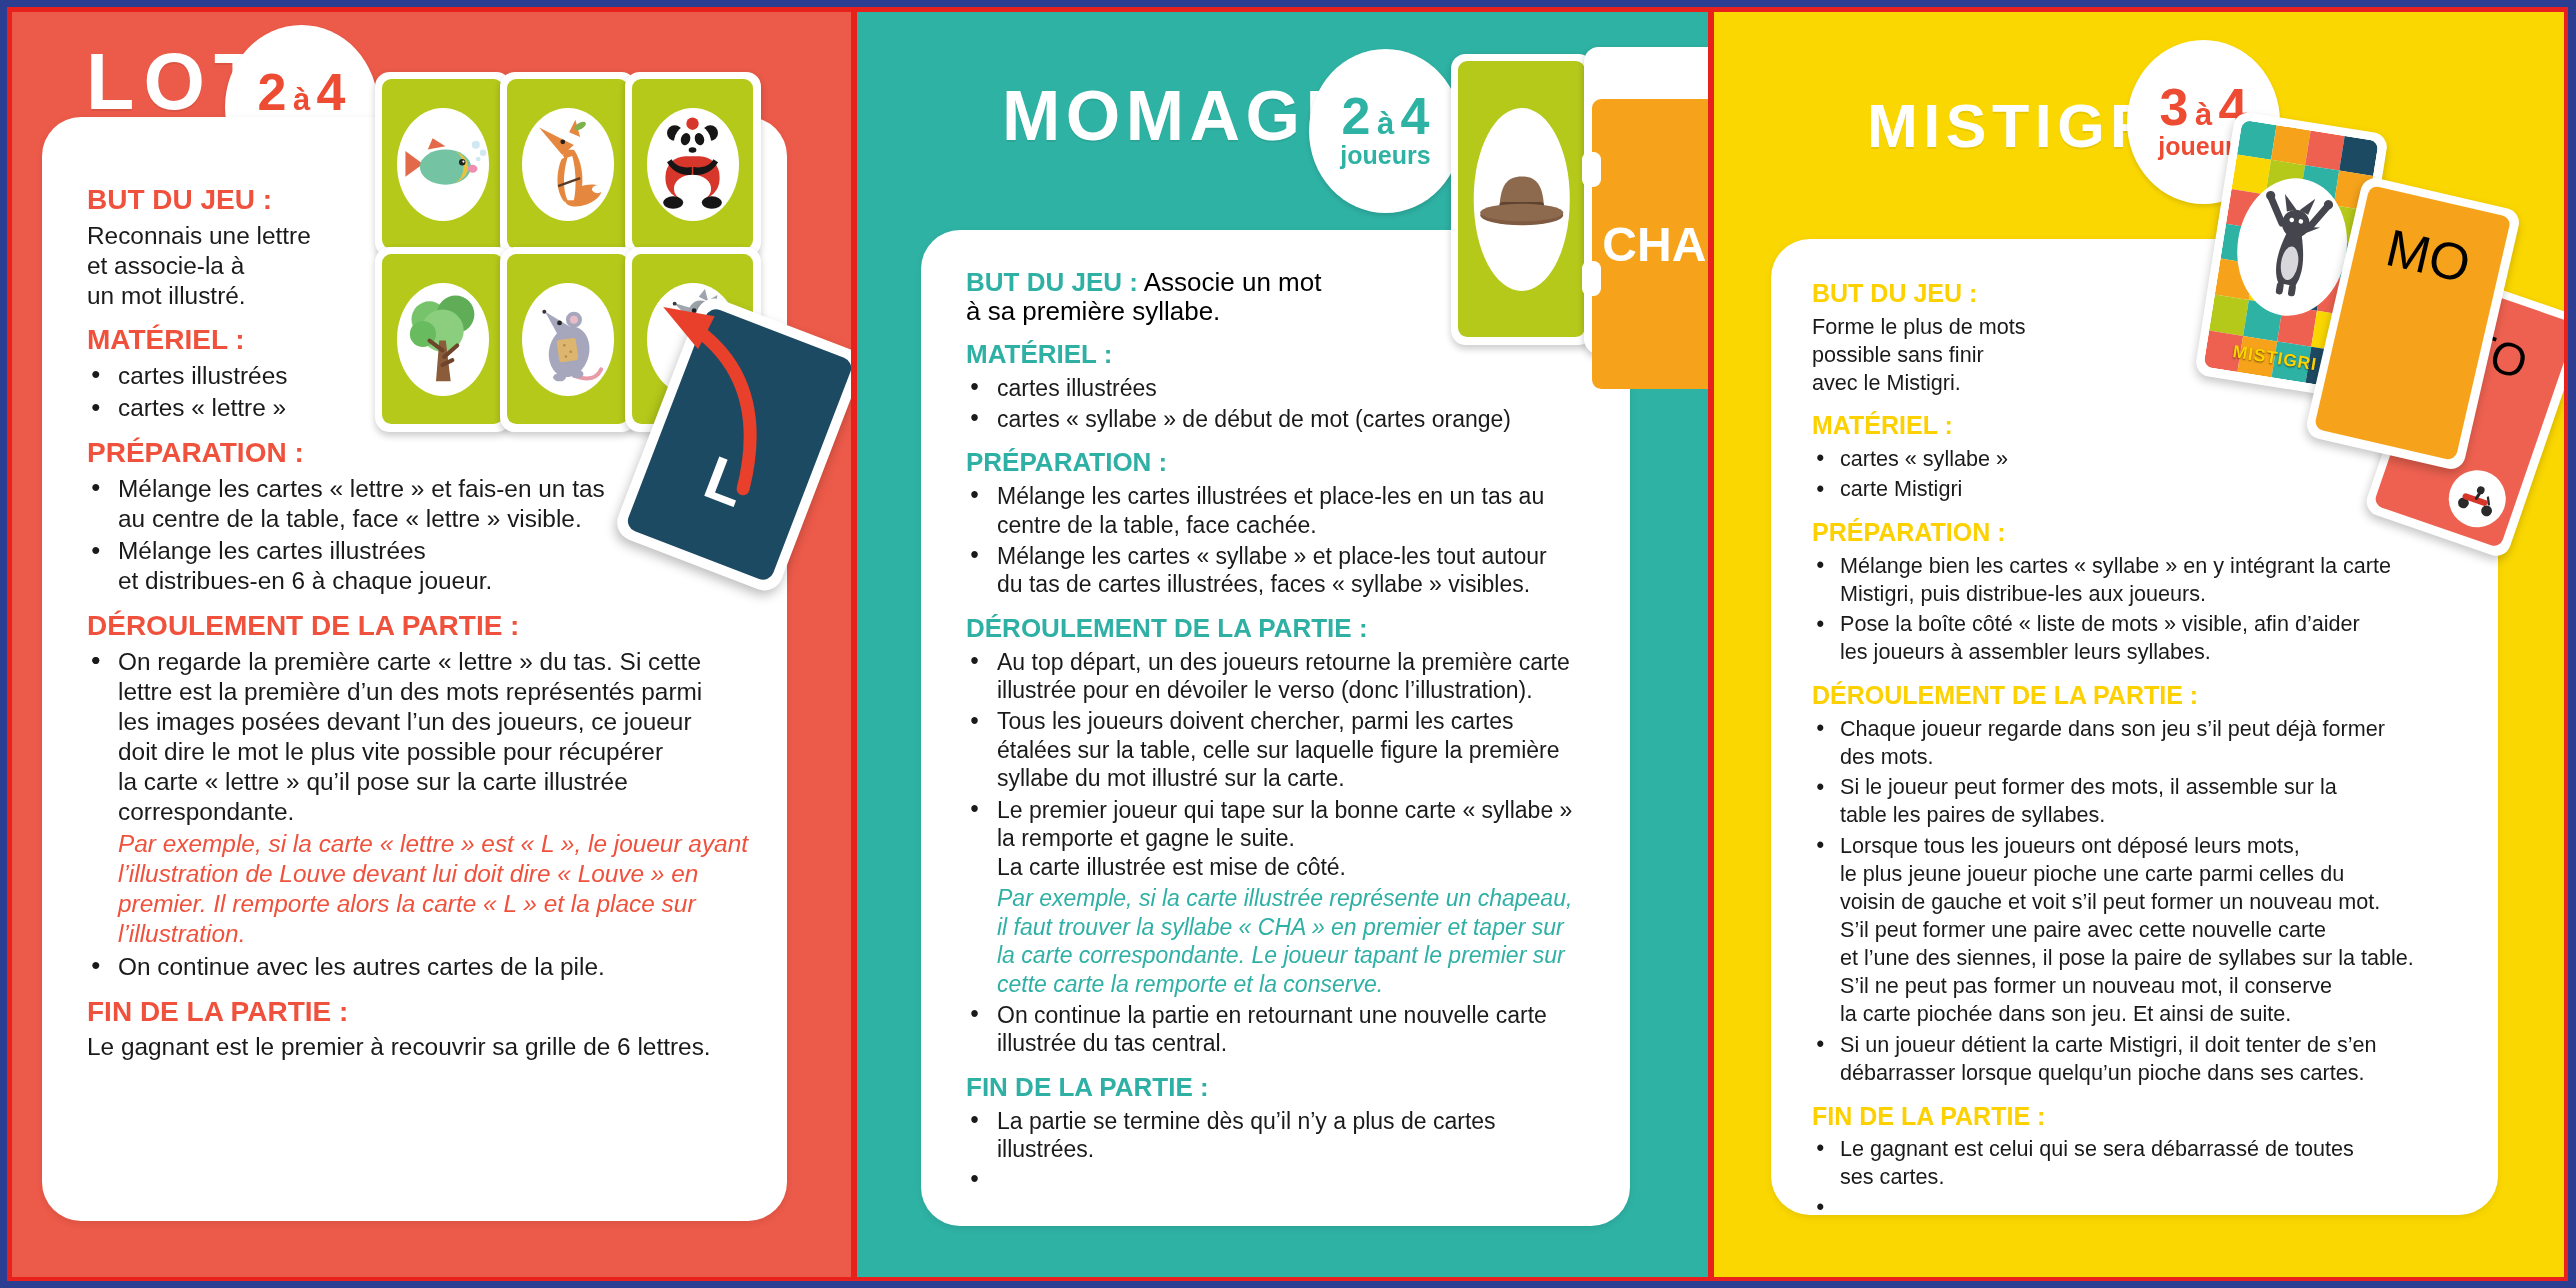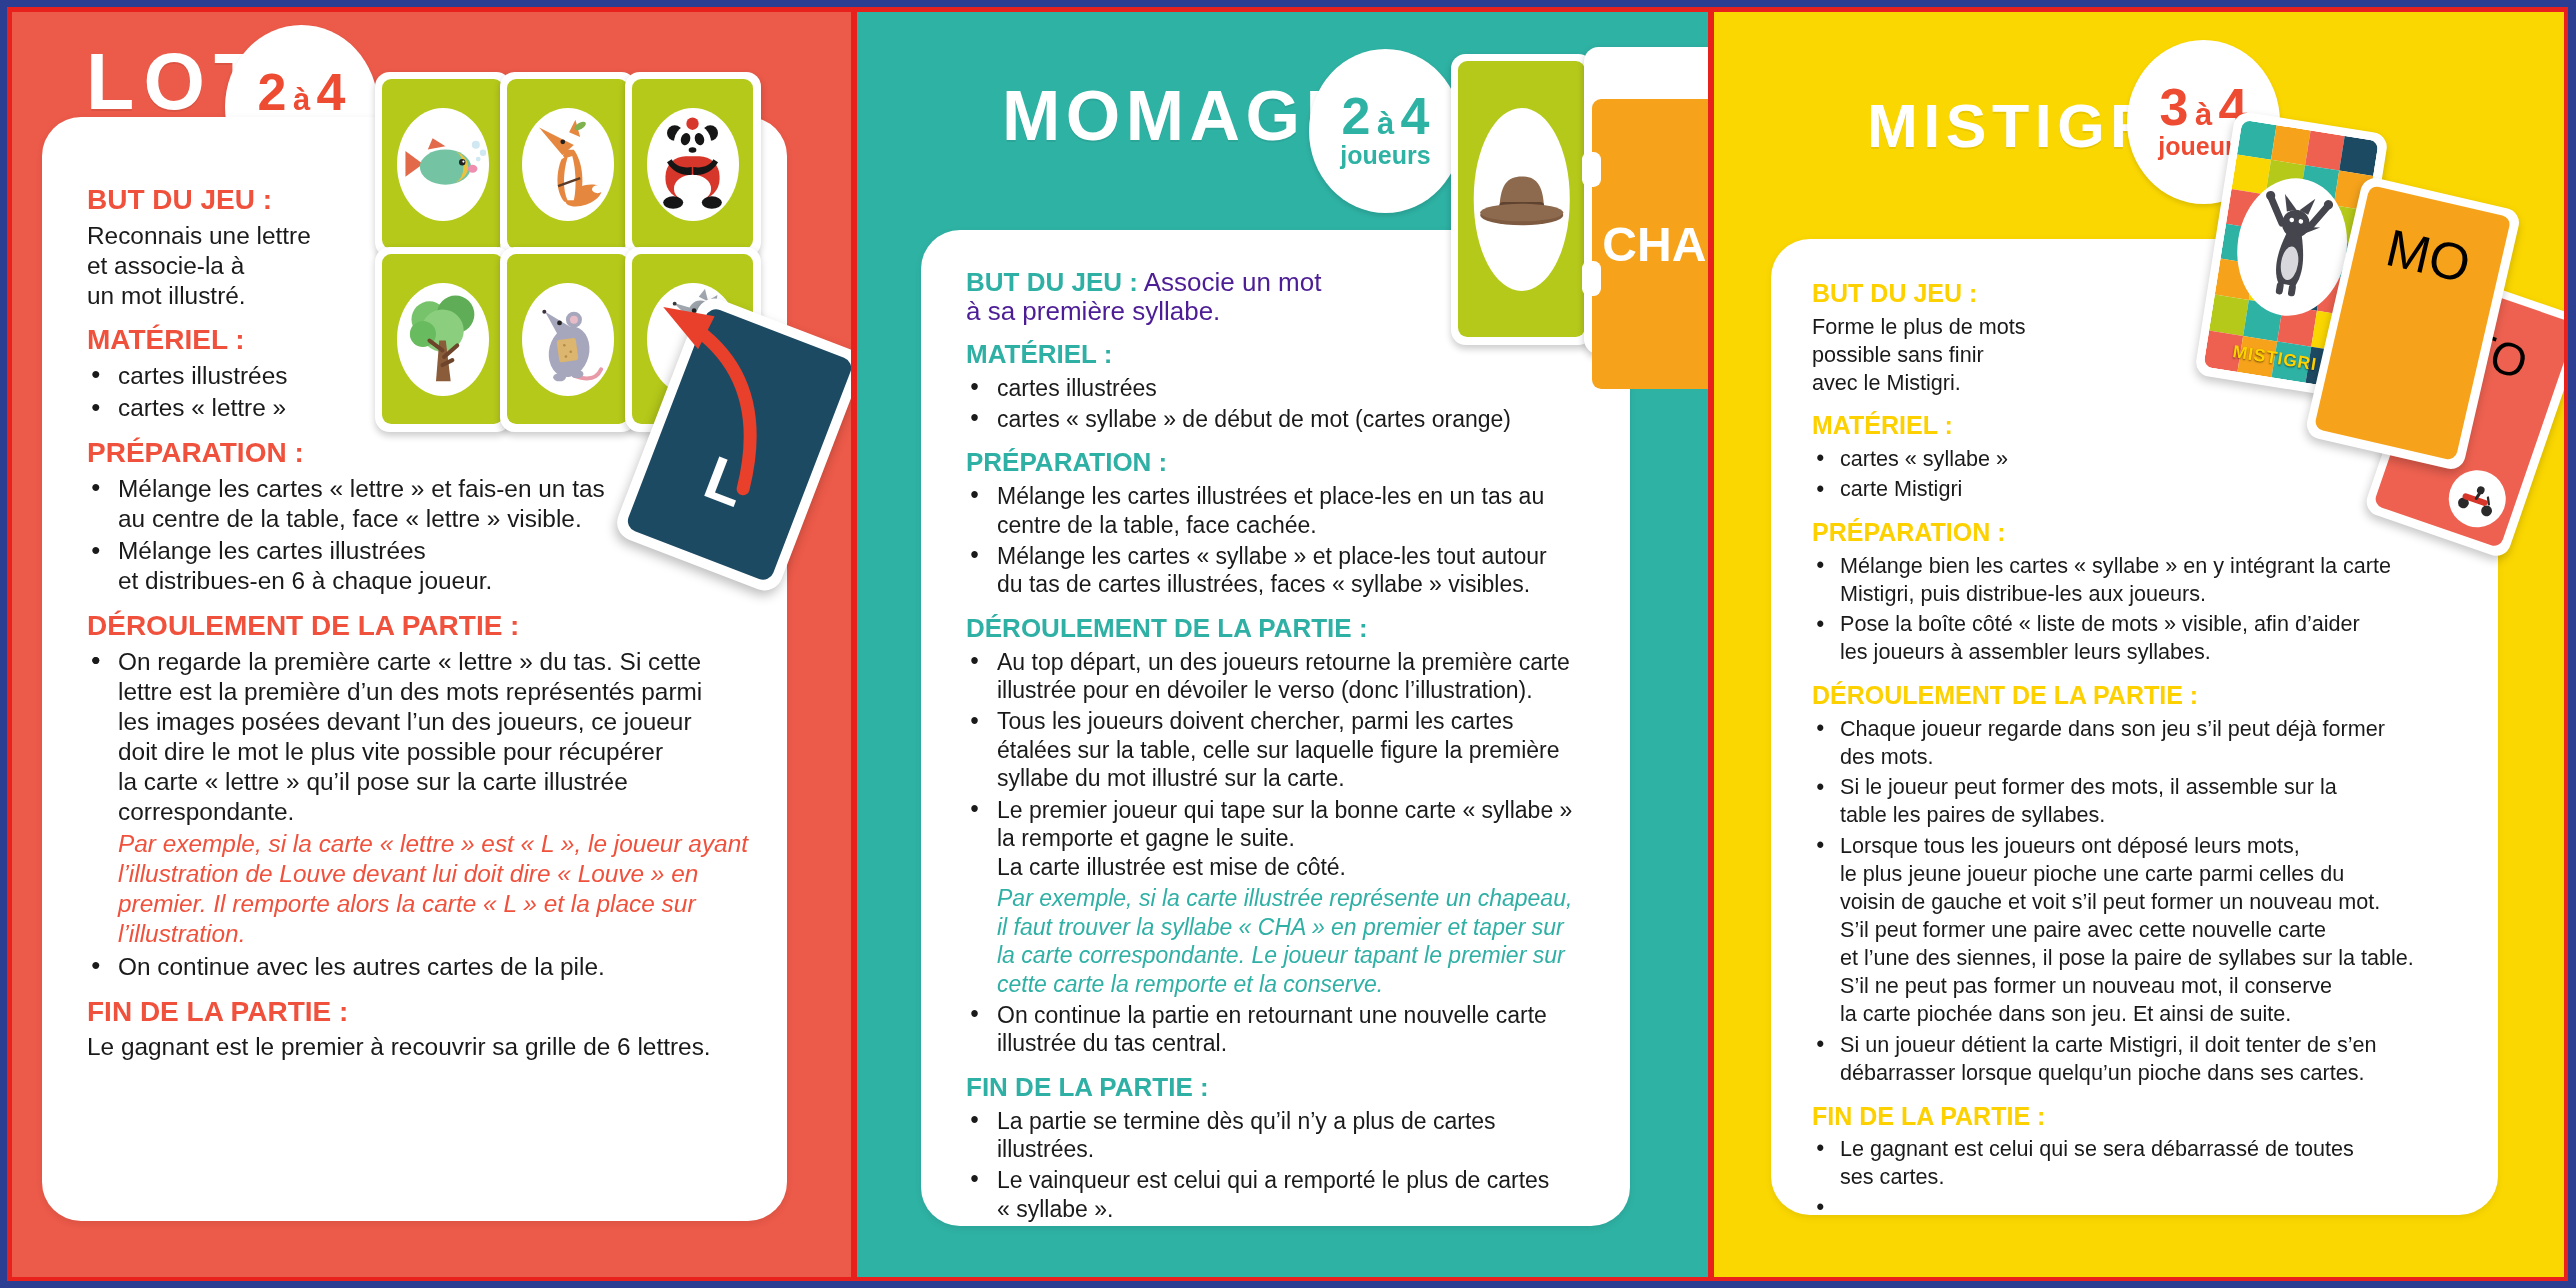--- a/index.html
+++ b/index.html
@@ -37,21 +37,21 @@
   .c-loto{left:75px;top:173px;width:683px;font-size:24.4px;line-height:30px;}
   .c-momagic{left:109px;top:256px;width:652px;font-size:23px;line-height:28.5px;}
   .c-mistigri{left:98px;top:267px;width:674px;font-size:21.6px;line-height:28px;}
 
   .section{margin-top:14.7px;}
   .section:first-child{margin-top:0;}
   .heading{font-weight:bold;margin-bottom:5.5px;}
   .c-loto .heading{font-size:28px;}
   .c-momagic .heading{font-size:26px;}
   .c-mistigri .heading{font-size:25px;}
-  .heading .intro{font-weight:normal;color:#4c1d95;white-space:pre-line;}
+  .heading .intro{font-weight:normal;color:#000000;white-space:pre-line;}
   .block{position:relative;margin:2.8px 0;white-space:pre-line;}
   .block.bullet{padding-left:31px;}
   .block.example{padding-left:31px;font-style:italic;}
   .c-mistigri .block.bullet,.c-mistigri .block.example{padding-left:28px;}
   .block .dot{position:absolute;left:4.6px;top:-0.9px;font-weight:bold;font-style:normal;}
 
   
   .gcard{position:absolute;background:#fff;border-radius:14.7px;padding:7.4px;
          box-shadow:0 3.7px 7.4px rgba(0,0,0,0.20);}
   .gcard .face{width:100%;height:100%;background:#b5c91a;border-radius:9.2px;position:relative;}
@@ -352,22 +352,21 @@
 il faut trouver la syllabe « CHA » en premier et taper sur
 la carte correspondante. Le joueur tapant le premier sur
 cette carte la remporte et la conserve.</span></div>
           <div class="block bullet"><span class="dot">•</span><span>On continue la partie en retournant une nouvelle carte
 illustrée du tas central.</span></div>
         </div>
         <div class="section">
           <div class="heading" style="color: rgb(47, 176, 165);"><span>FIN DE LA PARTIE :</span></div>
           <div class="block bullet"><span class="dot">•</span><span>La partie se termine dès qu’il n’y a plus de cartes
 illustrées.</span></div>
-          <div class="block bullet"><span class="dot">•</span><span>Le vainqueur est celui qui a remporté le plus de cartes
-« syllabe ».</span></div>
+          <div class="block bullet"><span class="dot">•</span></div>
         </div>
       </div>
   </div>
 
   <div class="panel p-mistigri">
     <div class="game-title t-mistigri">MISTIGRI</div>
     <div class="badge bd-mistigri">
       <div class="row">
         <span class="big">3</span>
         <span class="sep">à</span>

